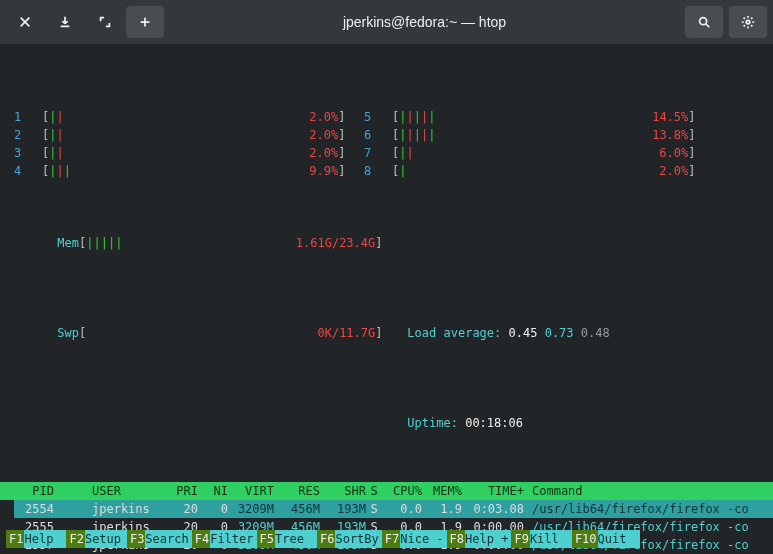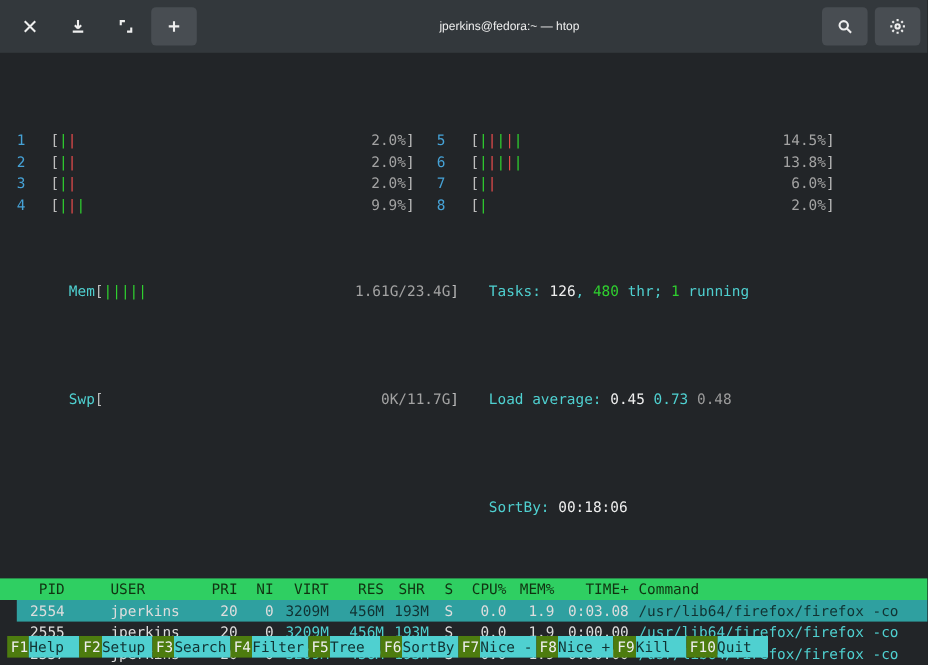--- a/index.html
+++ b/index.html
@@ -29,40 +29,40 @@
     justify-content: center;
     border-radius: 4px;
     color: #eee;
   }
   .tb-btn svg { width: 14px; height: 14px; stroke: #eee; stroke-width: 2; fill: none; }
   .tb-btn.box { background: #484d52; }
   .titlebar-title {
     flex: 1;
     text-align: center;
     font-family: sans-serif;
-    font-size: 10px;
+    font-size: 14px;
     color: #eee;
   }
   .tb-right { display: flex; gap: 6px; }
 
   
   .term {
     padding: 28px 14px 0 14px;
     line-height: 18px;
     white-space: pre;
   }
   .row { display: flex; }
   .left-col { width: 350px; }
   .right-col { flex: 1; }
 
   .cpu-num { color: #46a2d6; display:inline-block; width: 28px; }
   .bracket { color: #bdbdbd; }
   .bar-green { color: #2fcf2f; }
   .bar-red { color: #e34b4b; }
-  .pct { color: #a3a3a3; }
+  .pct { color: #ef4444; }
   .memlbl { color: #4fd0d0; }
   .cy { color: #4fd0d0; }
   .g { color: #2fcf2f; }
   .wh { color: #eeeeee; }
   .gr { color: #9a9a9a; margin-top: 20px; }
 
   
   .headers {
     background: #2fcf62;
     color: #113311;
@@ -75,21 +75,21 @@
   .proc-area { padding-left: 14px; }
   .procrow { display: flex; height: 18px; line-height: 18px; }
   .procrow.sel { background: #2fa0a0; color: #113333; }
   .procrow.sel .cmd, .procrow.sel .virt, .procrow.sel .res, .procrow.sel .shr { color: #113333; }
   .c-pid { width: 46px; text-align: right; padding-right: 6px; }
   .c-user { width: 70px; margin-left: 32px; }
   .c-pri { width: 36px; text-align: right; }
   .c-ni { width: 30px; text-align: right; }
   .c-virt { width: 46px; text-align: right; }
   .c-res { width: 46px; text-align: right; }
-  .c-shr { width: 46px; text-align: center; }
+  .c-shr { width: 46px; text-align: right; }
   .c-s { width: 16px; text-align: center; }
   .c-cpu { width: 40px; text-align: right; }
   .c-mem { width: 40px; text-align: right; }
   .c-time { width: 68px; text-align: right; padding-right: 6px;}
   .c-cmd { flex: 1; overflow: hidden; padding-left: 2px;}
   .virt, .res, .shr, .cmd { color: #4fd0d0; }
   .wht { color: #dddddd; }
 
   
   .footer {
@@ -148,36 +148,33 @@
 
 <div class="term">
   <div class="row">
     <div class="left-col" id="cpus-left"><div><span class="cpu-num">1</span><span class="bracket">[</span><span class="bar-green">|</span><span class="bar-red">|</span><span>                                  </span><span class="pct">2.0%</span><span class="bracket">]</span></div><div><span class="cpu-num">2</span><span class="bracket">[</span><span class="bar-green">|</span><span class="bar-red">|</span><span>                                  </span><span class="pct">2.0%</span><span class="bracket">]</span></div><div><span class="cpu-num">3</span><span class="bracket">[</span><span class="bar-green">|</span><span class="bar-red">|</span><span>                                  </span><span class="pct">2.0%</span><span class="bracket">]</span></div><div><span class="cpu-num">4</span><span class="bracket">[</span><span class="bar-green">|</span><span class="bar-red">|</span><span class="bar-green">|</span><span>                                 </span><span class="pct">9.9%</span><span class="bracket">]</span></div></div>
     <div class="right-col" id="cpus-right"><div><span class="cpu-num">5</span><span class="bracket">[</span><span class="bar-green">|</span><span class="bar-red">|</span><span class="bar-green">|</span><span class="bar-red">|</span><span class="bar-green">|</span><span>                              </span><span class="pct">14.5%</span><span class="bracket">]</span></div><div><span class="cpu-num">6</span><span class="bracket">[</span><span class="bar-green">|</span><span class="bar-red">|</span><span class="bar-green">|</span><span class="bar-red">|</span><span class="bar-green">|</span><span>                              </span><span class="pct">13.8%</span><span class="bracket">]</span></div><div><span class="cpu-num">7</span><span class="bracket">[</span><span class="bar-green">|</span><span class="bar-red">|</span><span>                                  </span><span class="pct">6.0%</span><span class="bracket">]</span></div><div><span class="cpu-num">8</span><span class="bracket">[</span><span class="bar-green">|</span><span>                                   </span><span class="pct">2.0%</span><span class="bracket">]</span></div></div>
   </div>
   <div class="row">
     <div class="left-col">
       <span class="memlbl">Mem</span><span class="bracket">[</span><span class="bar-green">|||||</span><span id="mem-pad">                        </span><span class="pct">1.61G/23.4G</span><span class="bracket">]</span>
     </div>
-    <div class="right-col">
-      <span class="cy">Tasks:</span> <span class="wh">126</span><span class="cy">,</span> <span class="g">480</span> <span class="cy">thr;</span> <span class="g">1</span> <span class="cy">running</span>
-    </div>
   </div>
   <div class="row">
     <div class="left-col">
       <span class="memlbl">Swp</span><span class="bracket">[</span><span id="swp-pad">                                </span><span class="pct">0K/11.7G</span><span class="bracket">]</span>
     </div>
     <div class="right-col">
       <span class="cy">Load average:</span> <span class="wh">0.45</span> <span class="cy">0.73</span> <span class="gr">0.48</span>
     </div>
   </div>
   <div class="row">
     <div class="left-col"></div>
     <div class="right-col">
-      <span class="cy">SortBy:</span> <span class="wh">00:18:06</span>
+      <span class="cy">Uptime:</span> <span class="wh">00:18:06</span>
     </div>
   </div>
 </div>
 
 <div class="headers">
   <div class="c-pid">PID</div>
   <div class="c-user">USER</div>
   <div class="c-pri">PRI</div>
   <div class="c-ni">NI</div>
   <div class="c-virt">VIRT</div>
@@ -245,18 +242,18 @@
     <span class="fv">Search</span>
     <span class="fk">F4</span>
     <span class="fv">Filter</span>
     <span class="fk">F5</span>
     <span class="fv">Tree</span>
     <span class="fk">F6</span>
     <span class="fv">SortBy</span>
     <span class="fk">F7</span>
     <span class="fv">Nice -</span>
     <span class="fk">F8</span>
-    <span class="fv">Nice +</span>
+    <span class="fv">Help +</span>
     <span class="fk">F9</span>
     <span class="fv">Kill</span>
     <span class="fk">F10</span>
     <span class="fv">Quit</span>
   </div>
 
 </body></html>

